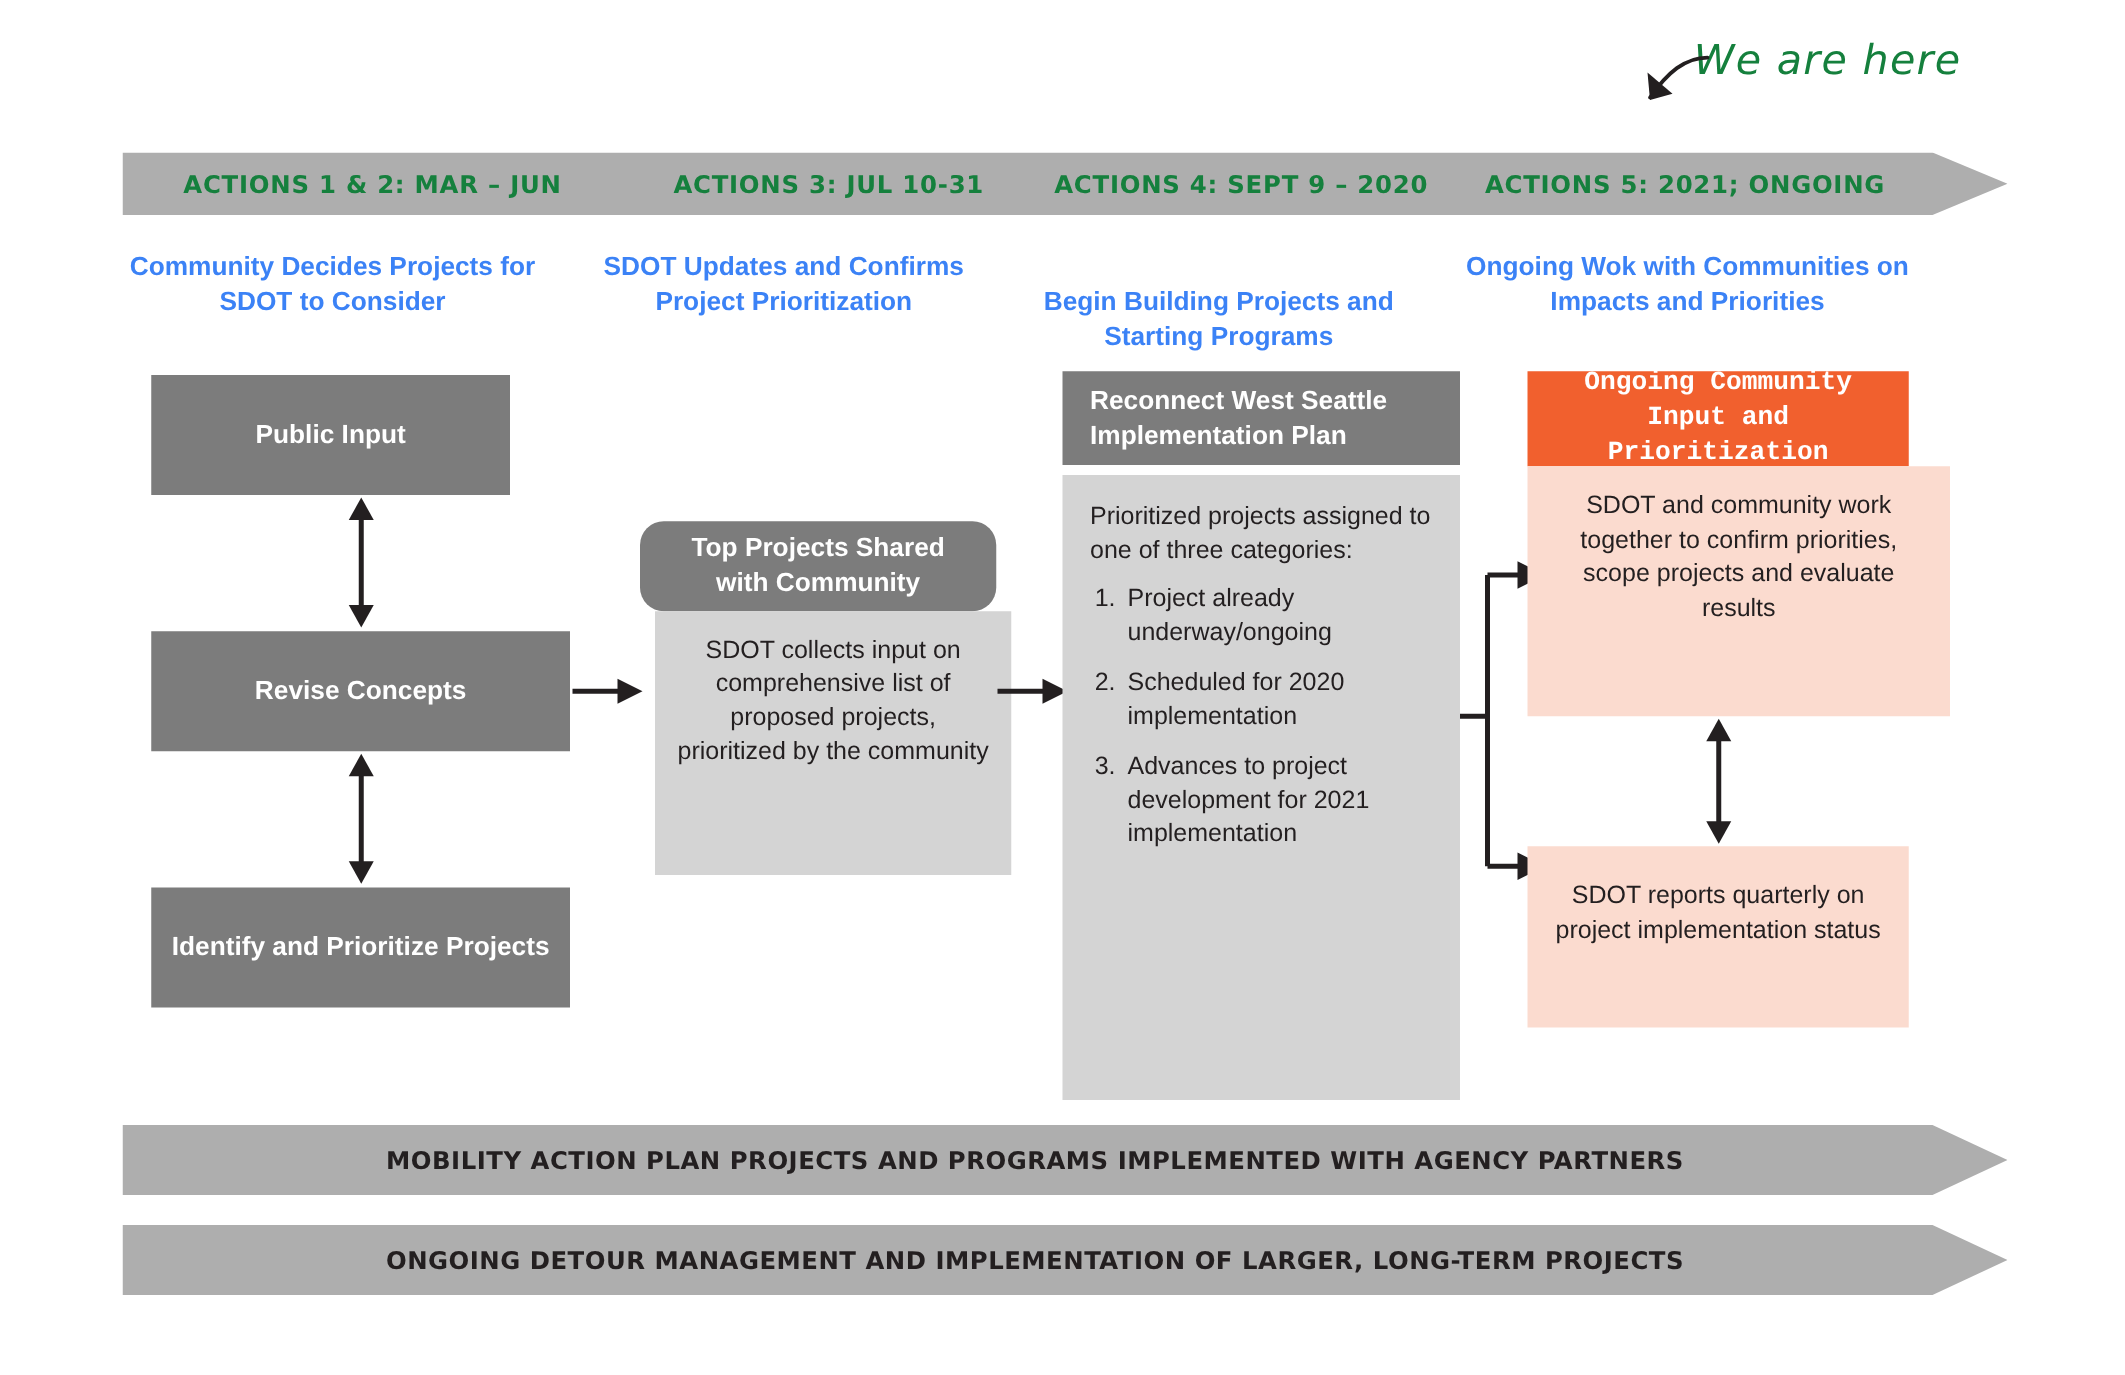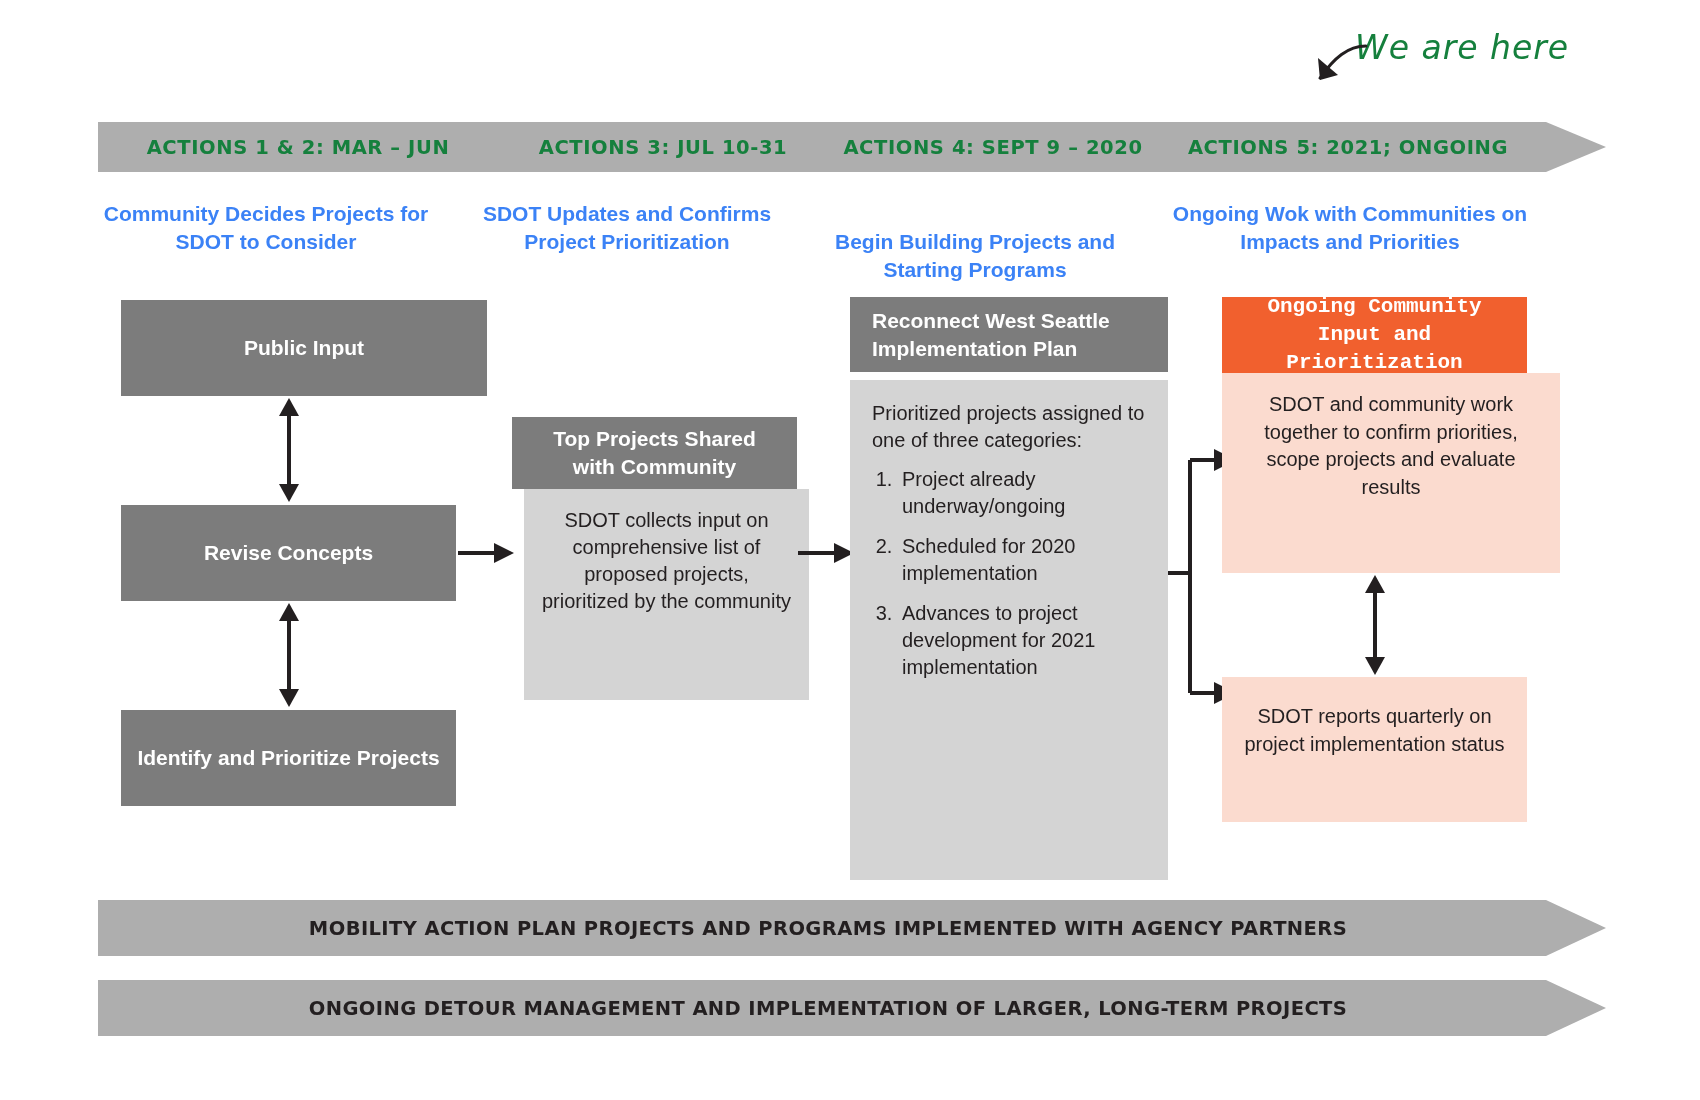--- a/index.html
+++ b/index.html
@@ -133,27 +133,27 @@
   .body-peach {
     background: #fbdbcf;
     color: #231f20;
     font-size: 20px;
     line-height: 1.38;
     text-align: center;
     box-sizing: border-box;
   }
 
   
-  #box-public-input      { left: 121px; top: 300px;  width: 366px; height: 96px; }
+  #box-public-input      { left: 121px; top: 300px;  width: 287px; height: 96px; }
   #box-revise-concepts   { left: 121px; top: 505px;  width: 335px; height: 96px; }
   #box-identify          { left: 121px; top: 710px;  width: 335px; height: 96px; }
 
   
   #box2-header { left: 512px; top: 417px; width: 285px; height: 72px;
-                 padding: 0 20px; text-align: center; justify-content: center; }
+                 padding: 0 20px; text-align: center; justify-content: center; border-radius: 19px; }
   #box2-body   { left: 524px; top: 489px; width: 285px; height: 211px;
                  padding: 18px 16px 0 16px; text-align: center; }
 
   
   #box3-header { left: 850px; top: 297px; width: 318px; height: 75px; padding: 0 22px; }
   #box3-body   { left: 850px; top: 380px; width: 318px; height: 500px; padding: 20px 22px 0 22px; }
   #box3-body ol {
     margin: 12px 0 0 0;
     padding-left: 26px;
   }

